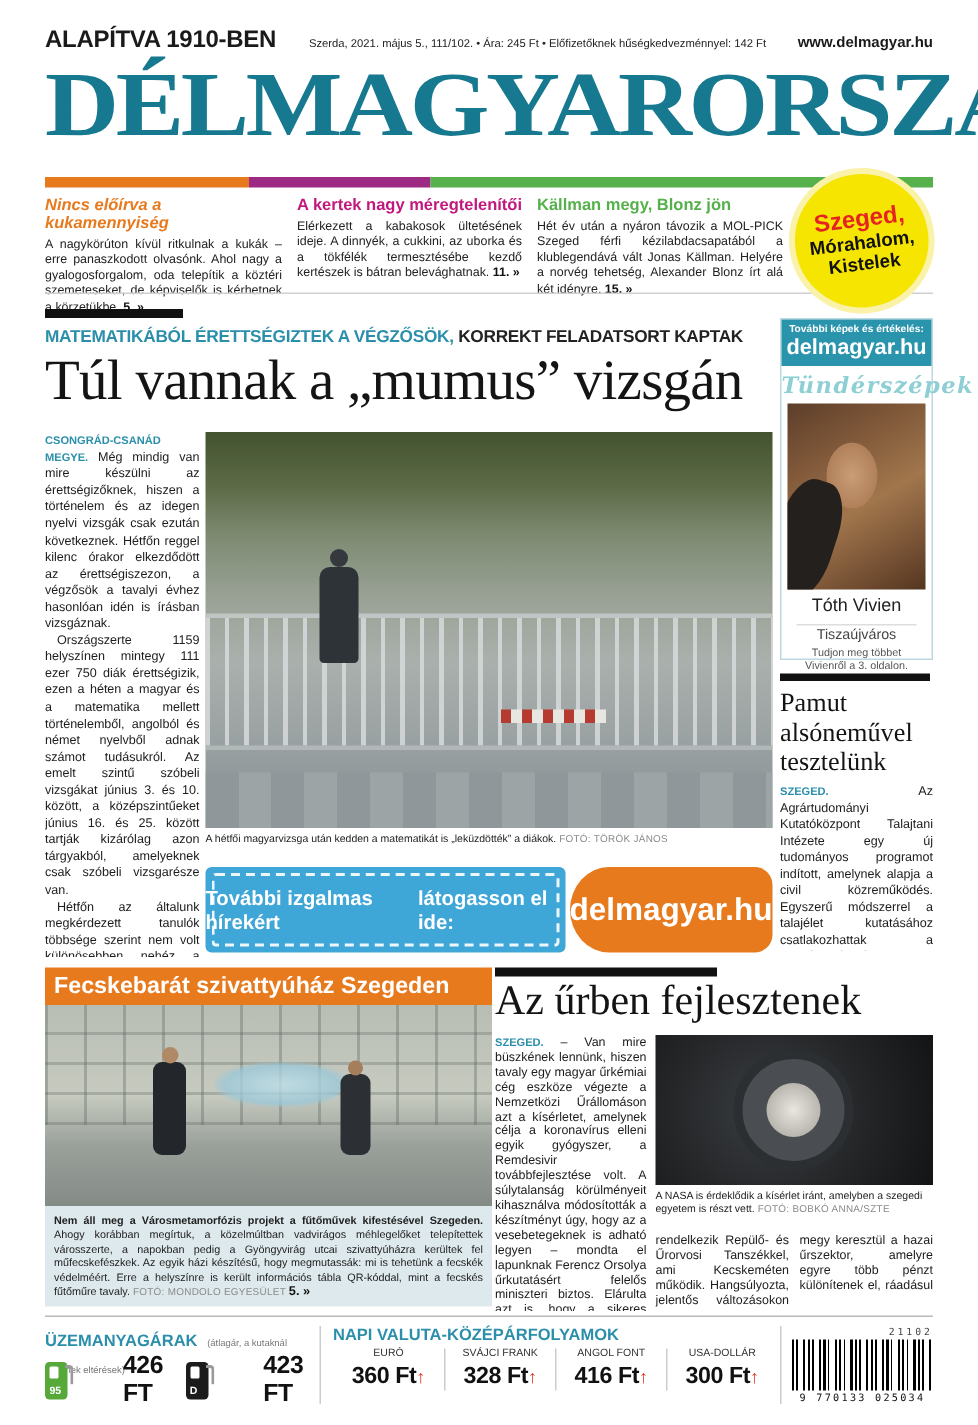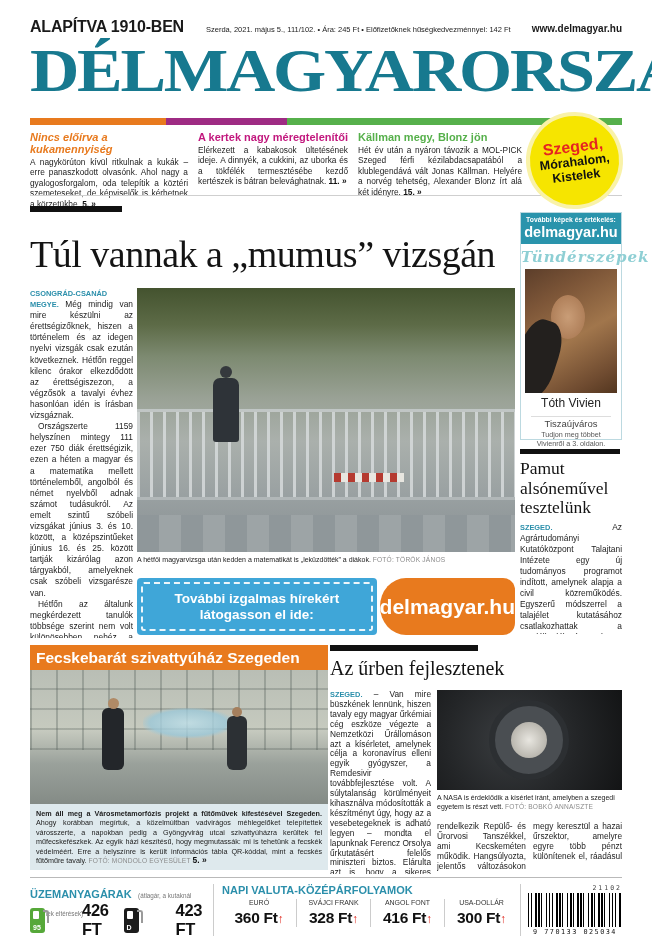--- a/index.html
+++ b/index.html
@@ -65,21 +65,21 @@
   .mainphoto .person::before{content:'';position:absolute;top:-12px;left:7px;width:12px;height:12px;
         border-radius:50%;background:#35393d;}
   .mainphoto .ramp{position:absolute;left:0;bottom:0;width:100%;height:14%;
         background:repeating-linear-gradient(90deg,#8f979a 0 22px,#9da4a6 22px 44px);}
   .caption-main{top:556px;left:137px;width:378px;font-size:7px;color:#222;}
   .credit{color:#8a8a8a;font-size:6.6px;letter-spacing:0.2px;}
 
   
   .promobanner{top:578px;left:137px;width:378px;height:57px;display:flex;gap:3px;}
   .pb-blue{position:relative;width:271px;background:#3FA6D8;border-radius:4px;
-        display:flex;flex-direction:column;align-items:center;justify-content:center;}
+        display:flex;flex-direction:row;align-items:center;justify-content:center;}
   .pb-blue::before{content:'';position:absolute;inset:4px;border:2px dashed rgba(255,255,255,0.9);border-radius:3px;}
   .pb-blue div{color:#fff;font-weight:bold;font-size:13.5px;line-height:16px;}
   .pb-orange{flex:1;background:#E87A1E;border-radius:26px 12px 12px 26px / 50% 12px 12px 50%;
         display:flex;align-items:center;justify-content:center;color:#fff;font-weight:bold;font-size:21px;}
 
   
   .promo{top:212px;left:520px;width:102px;height:228px;border:1px solid #BCD9E0;box-sizing:border-box;background:#fff;}
   .promo .phead{background:#2A94AC;color:#fff;text-align:center;padding:3px 1px 4px 1px;}
   .promo .ph-s{font-weight:bold;font-size:6.8px;line-height:8px;}
   .promo .ph-b{font-weight:bold;font-size:14.5px;line-height:16px;}
@@ -117,21 +117,21 @@
   .fecske-photo .fig2{position:absolute;left:66%;top:34%;width:20px;height:54px;background:#2c3034;border-radius:6px;}
   .fecske-photo .fig2::before{content:'';position:absolute;top:-9px;left:5px;width:10px;height:10px;border-radius:50%;background:#a57f5d;}
   .fecske-cap{top:804px;left:30px;width:298px;box-sizing:border-box;background:#DEE9ED;
         padding:5px 6px;font-size:7.2px;line-height:9.4px;text-align:justify;color:#222;}
   .fecske-cap .lead{font-weight:bold;}
   .pageref-sm{font-weight:bold;font-size:8.5px;color:#111;}
 
   
   .blackbar-space{top:645px;left:330px;width:148px;height:6px;background:#111;}
   .space-h{top:652px;left:330px;width:292px;font-family:"Liberation Serif",serif;
-        font-size:20px;line-height:32px;color:#141414;}
+        font-size:28px;line-height:32px;color:#141414;}
   .space-col{top:690px;left:330px;width:101px;height:184px;overflow:hidden;
         font-size:8.3px;line-height:9.9px;text-align:justify;color:#1c1c1c;}
   .space-photo{top:690px;left:437px;width:185px;height:100px;overflow:hidden;
         background:radial-gradient(circle at 40% 50%,#3a3d40 0%,#232527 55%,#131415 100%);}
   .space-photo .port{position:absolute;left:52px;top:10px;width:80px;height:80px;border-radius:50%;
         background:#4a4e52;border:6px solid #2c2f32;box-sizing:border-box;}
   .space-photo .port::before{content:'';position:absolute;left:16px;top:16px;width:36px;height:36px;border-radius:50%;
         background:radial-gradient(circle,#e8e6e0 0%,#b9b6ae 70%,#8e8c86 100%);}
   .space-cap{top:794px;left:437px;width:185px;font-size:7px;line-height:8.8px;color:#222;}
   .space-cont{top:822px;left:437px;width:185px;height:52px;overflow:hidden;
@@ -202,20 +202,23 @@
   </div>
 
   <div class="abs ybadge">
     <span class="b1">Szeged,</span>
     <span class="b2">Mórahalom,</span>
     <span class="b3">Kistelek</span>
   </div>
 
   <div class="abs rule-top"></div>
   <div class="abs blackbar-lead"></div>
+  <div class="abs kicker">
+    <span class="hi">MATEMATIKÁBÓL ÉRETTSÉGIZTEK A VÉGZŐSÖK,</span><span class="rest"> KORREKT FELADATSORT KAPTAK</span>
+  </div>
   <div class="abs headline">Túl vannak a „mumus” vizsgán</div>
 
   <div class="abs colL">
     <p><span class="loc">CSONGRÁD-CSANÁD MEGYE.</span> <span>Még mindig van mire készülni az érettségizőknek, hiszen a történelem és az idegen nyelvi vizsgák csak ezután következnek. Hétfőn reggel kilenc órakor elkezdődött az érettségiszezon, a végzősök a tavalyi évhez hasonlóan idén is írásban vizsgáznak.</span></p>
     <p class="ind">Országszerte 1159 helyszínen mintegy 111 ezer 750 diák érettségizik, ezen a héten a magyar és a matematika mellett történelemből, angolból és német nyelvből adnak számot tudásukról. Az emelt szintű szóbeli vizsgákat június 3. és 10. között, a középszintűeket június 16. és 25. között tartják kizárólag azon tárgyakból, amelyeknek csak szóbeli vizsgarésze van.</p>
     <p class="ind"><span>Hétfőn az általunk megkérdezett tanulók többsége szerint nem volt különösebben nehéz a magyar feladatsor, de többen a keddi vizsgától tartottak. Tegnap a sokak számára „mumus” matematika volt soron, a felkészülés és a vizsgafeladatok megoldásának nehézségeiről érdeklődtünk a diákok körében. Szegeden volt, aki szabadnapján érettségizett, mert a munkájához volt szüksége az érettségi bizonyítványra, a szentesi gimnazisták pedig cseppet sem bánták azt, hogy idén nem kell szóbeli vizsgákat is tenniük.</span></p>
   </div>
 
   <div class="abs mainphoto">
     <div class="fence"></div>

